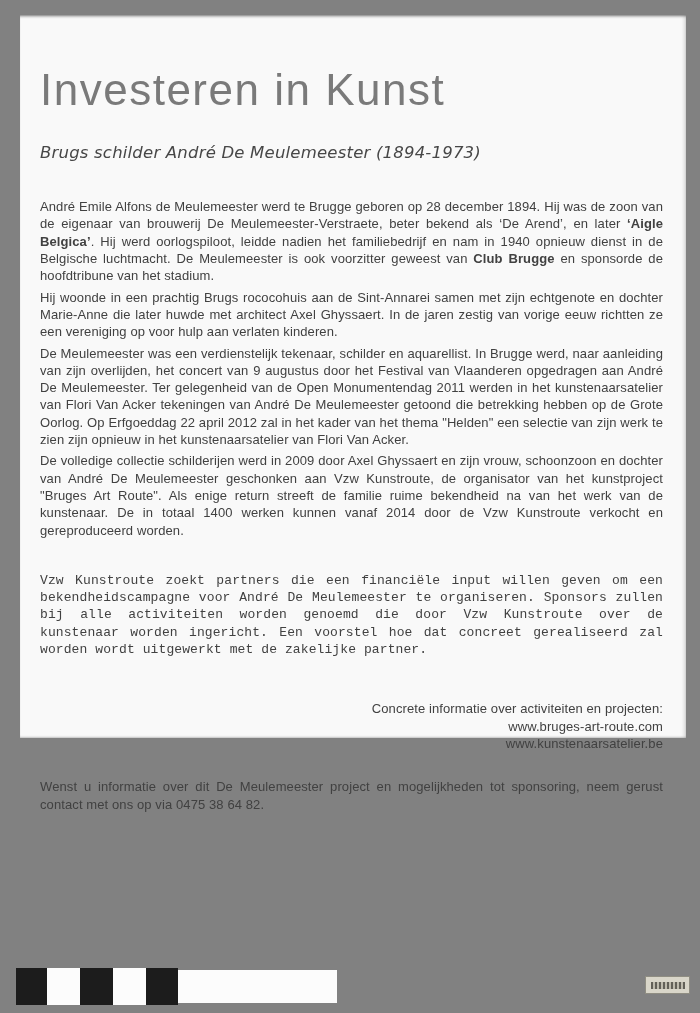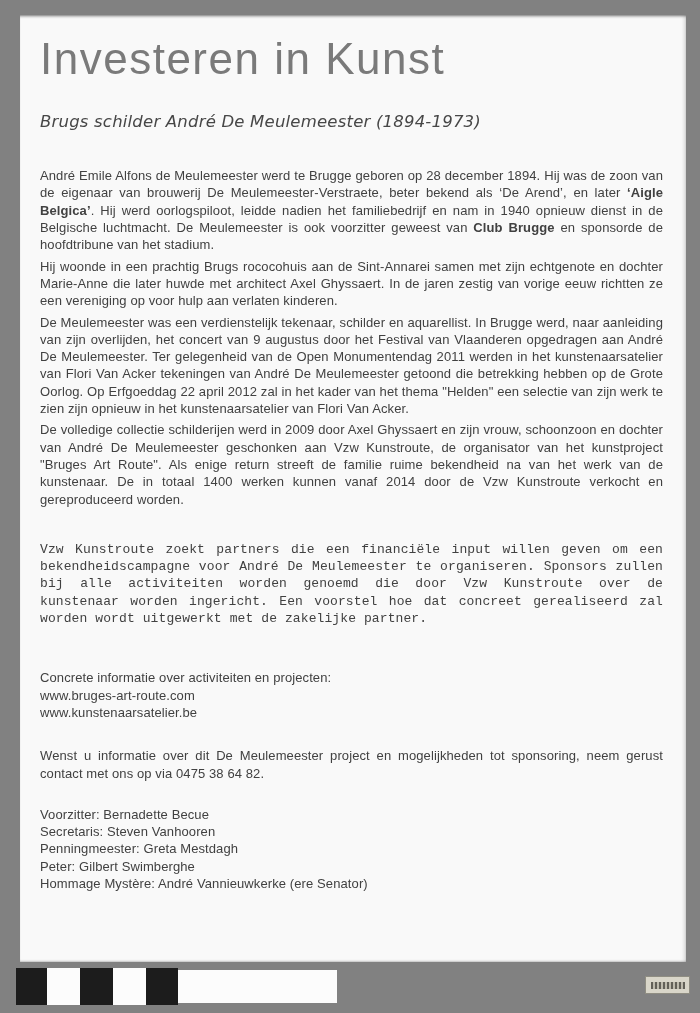--- a/index.html
+++ b/index.html
@@ -6,24 +6,24 @@
   body {
     width: 700px; height: 1013px;
     background: #818181;
     position: relative;
     overflow: hidden;
     font-family: "Liberation Sans", sans-serif;
   }
   .page {
     position: absolute;
     left: 20px; top: 15px;
-    width: 666px; height: 947px;
+    width: 666px; height: 723px;
     box-sizing: border-box;
     background: #f9f9f9;
-    padding: 21px 23px 0 20px;
+    padding: 52px 23px 0 20px;
     box-shadow: inset 0 3px 3px -2px rgba(50,50,50,.65),
                 inset -3px 0 4px -2px rgba(110,110,110,.35),
                 inset 0 -2px 2px -1px rgba(110,110,110,.35);
   }
   h1.title {
     margin: 0;
     font-size: 44px;
     font-weight: 400;
     letter-spacing: 1.5px;
     color: #7a7a7a;
@@ -49,20 +49,21 @@
   p.body.first { margin-top: 36px; }
   p.body.gap-lg { margin-top: 33px; font-family: Liberation Mono, monospace; }
   p.body.gap-md { margin-top: 26px; }
   .b { font-weight: bold; }
   .contact p, .board p {
     margin: 0;
     font-size: 13px;
     line-height: 17.3px;
     color: #414141;
     letter-spacing: 0.1px;
+    text-align: right;
   }
   .contact { margin-top: 42px; }
   .namens { margin-top: 18px; }
   .board { margin-top: 24px; }
   
   .calib { position: absolute; left: 0; top: 968px; width: 700px; height: 37px; }
   .sq { position: absolute; top: 0; height: 37px; }
   .sq.black { background: #1c1c1c; }
   .sq.white { background: #fcfcfc; }
   .sq1 { left: 16px;  width: 31px; }
@@ -104,27 +105,20 @@
 
   <div class="contact">
     <p>Concrete informatie over activiteiten en projecten:</p>
     <p>www.bruges-art-route.com</p>
     <p>www.kunstenaarsatelier.be</p>
   </div>
 
   <p class="body gap-md">Wenst u informatie over dit De Meulemeester project en mogelijkheden tot sponsoring, neem gerust contact met ons op via 0475 38 64 82.</p>
 
 
-  <div class="board">
-    <p>Voorzitter: Bernadette Becue</p>
-    <p>Secretaris: Steven Vanhooren</p>
-    <p>Penningmeester: Greta Mestdagh</p>
-    <p>Peter: Gilbert Swimberghe</p>
-    <p>Hommage Mystère: André Vannieuwkerke (ere Senator)</p>
-  </div>
 </div>
 
 <div class="calib">
   <div class="sq black sq1"></div>
   <div class="sq white sq2"></div>
   <div class="sq black sq3"></div>
   <div class="sq white sq4"></div>
   <div class="sq black sq5"></div>
   <div class="calbar"></div>
 </div>

